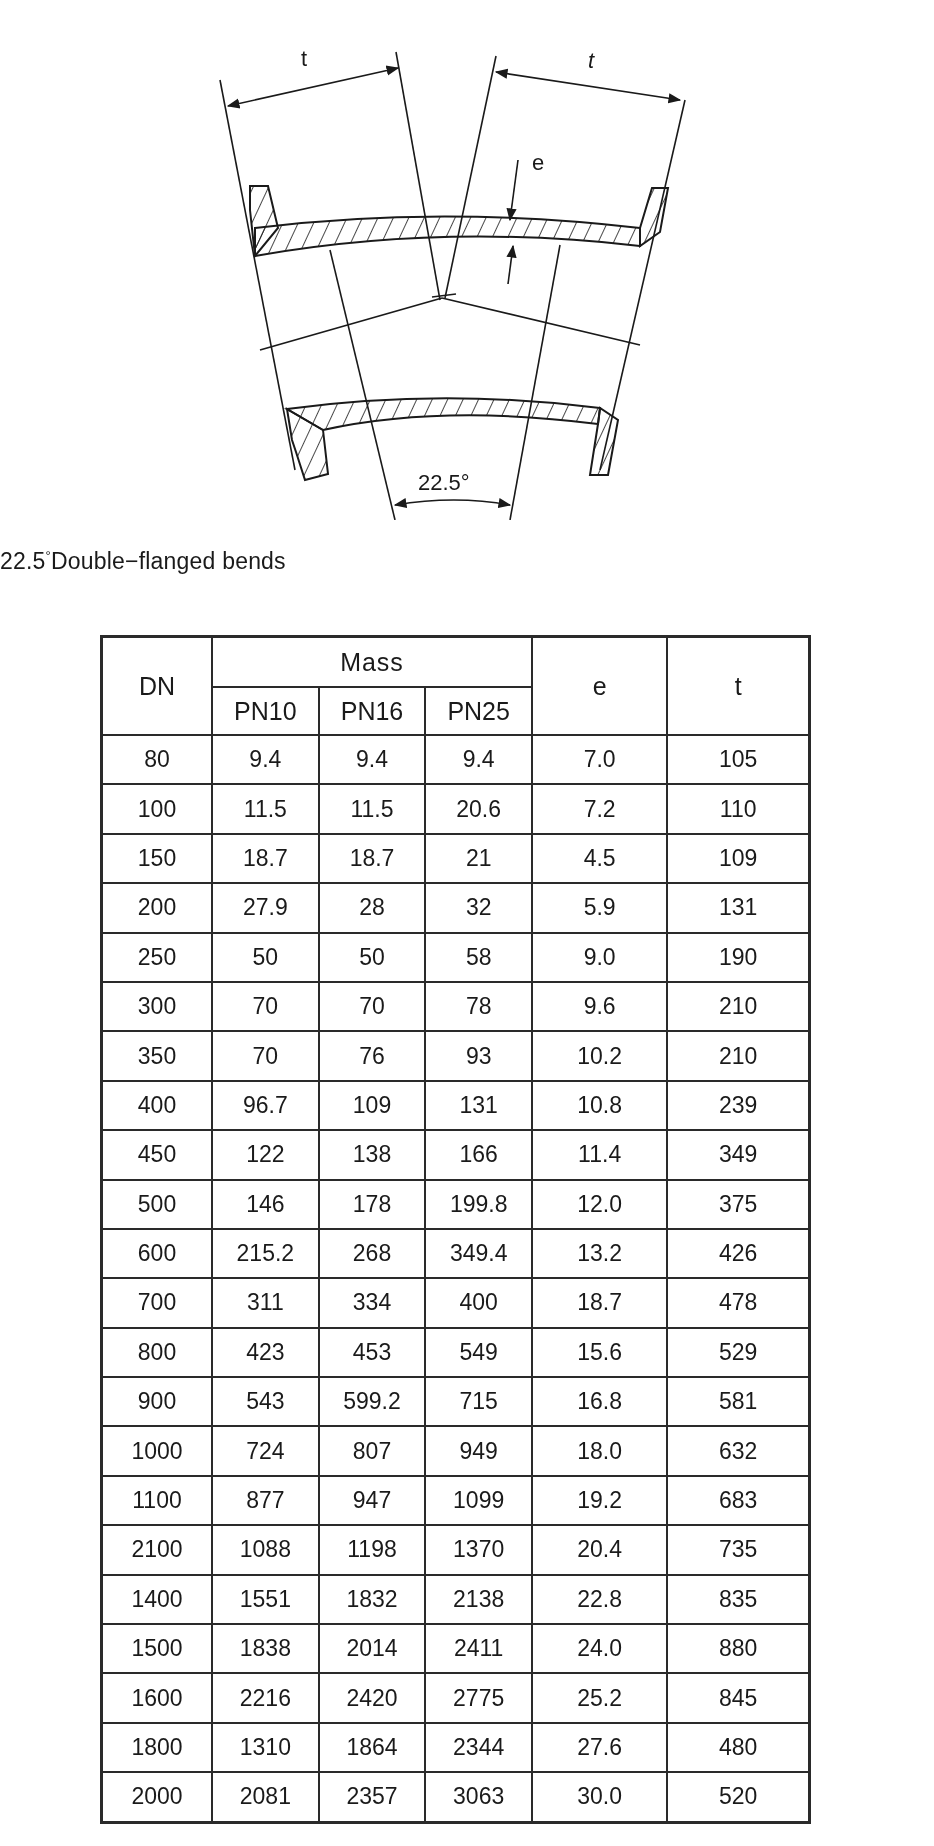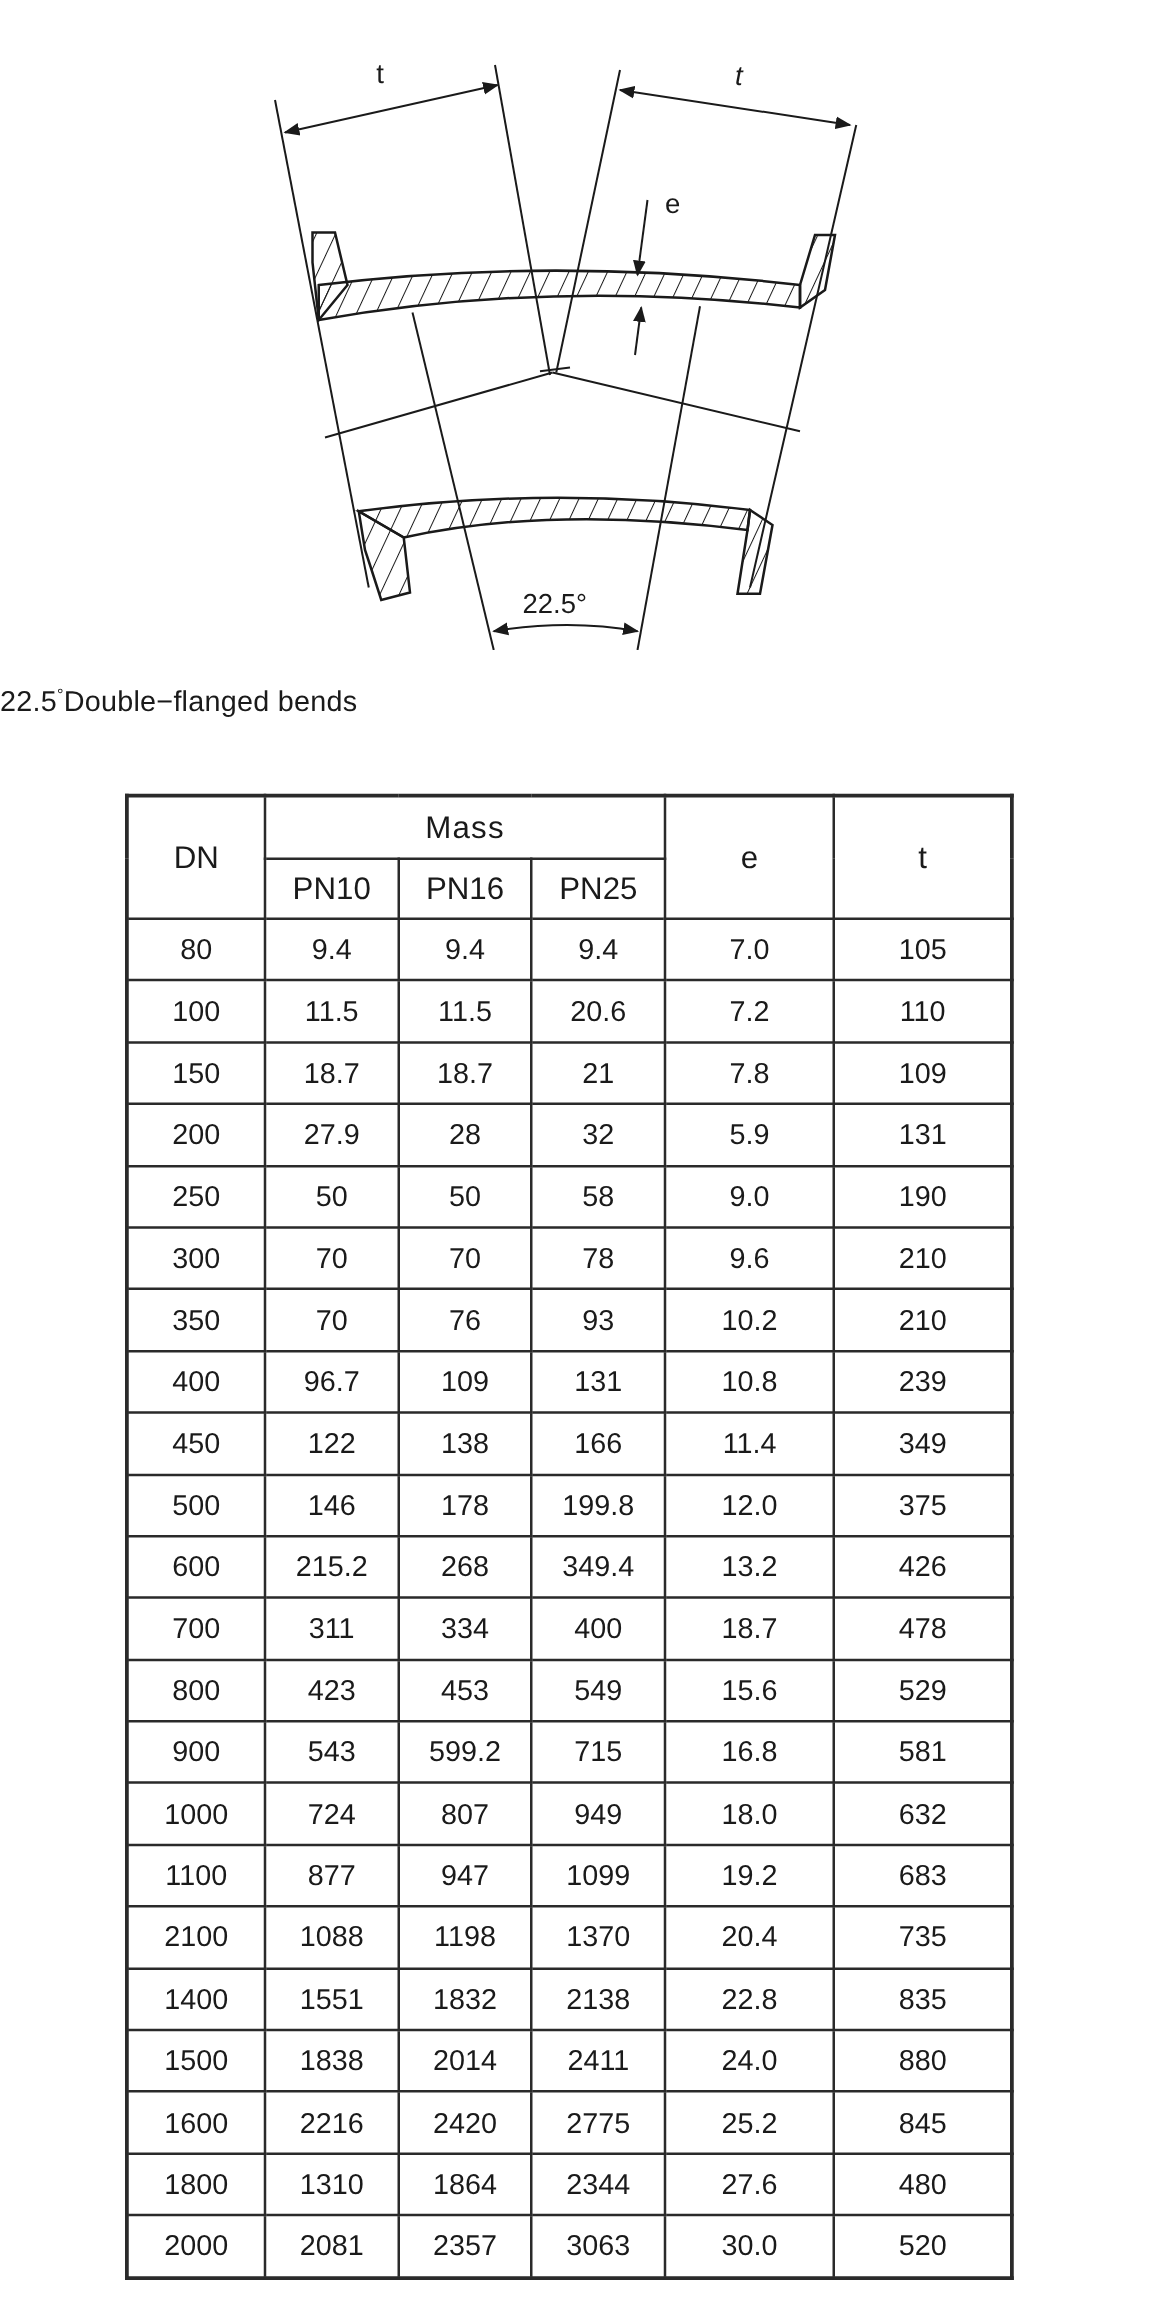--- a/index.html
+++ b/index.html
@@ -115,21 +115,21 @@
         <td>11.5</td>
         <td>20.6</td>
         <td>7.2</td>
         <td>110</td>
       </tr>
       <tr>
         <td>150</td>
         <td>18.7</td>
         <td>18.7</td>
         <td>21</td>
-        <td>7.8</td>
+        <td>4.5</td>
         <td>109</td>
       </tr>
       <tr>
         <td>200</td>
         <td>27.9</td>
         <td>28</td>
         <td>32</td>
         <td>5.9</td>
         <td>131</td>
       </tr>

